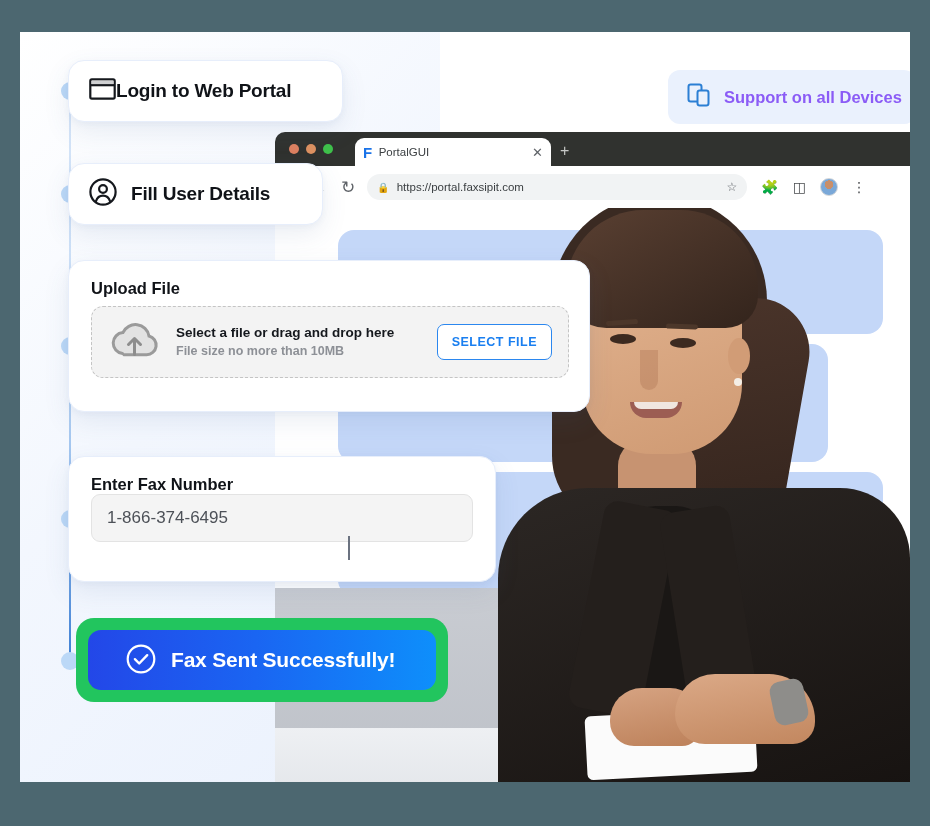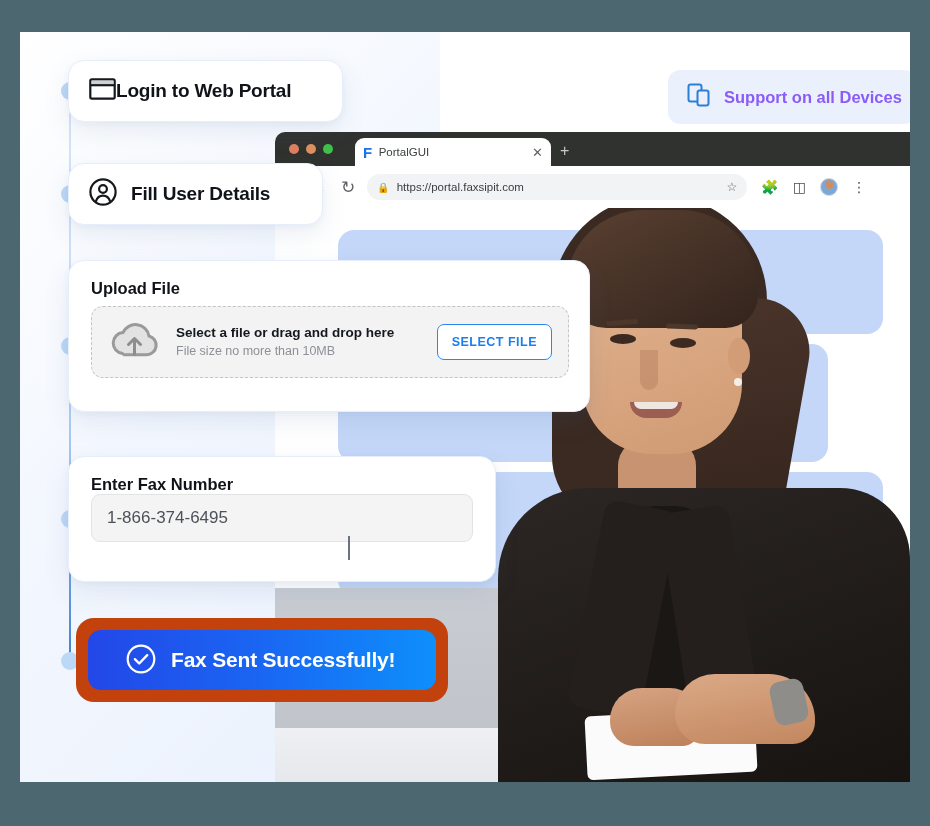--- a/index.html
+++ b/index.html
@@ -285,21 +285,21 @@
   .drop {
     width: 478px; height: 72px;
     background: #f3f3f3;
     border: 1px dashed #c4c4c4;
     border-radius: 12px;
     display: flex; align-items: center;
     padding: 0 16px; gap: 16px;
   }
   .drop .texts { flex: 1; }
   .drop .t1 { font-size: 13.5px; font-weight: 700; color: #15181d; line-height: 1.35; }
-  .drop .t2 { font-size: 12.5px; color: #8d9096; line-height: 1.5; }
+  .drop .t2 { font-size: 12.5px; color: #8d9096; line-height: 1.5; font-weight: bold; }
   #select-file-btn {
     background: #ffffff;
     border: 1px solid #2b87ef;
     border-radius: 7px;
     color: #1a7ff0;
     font-size: 12.5px; font-weight: 700; letter-spacing: .5px;
     padding: 10px 14px;
     cursor: pointer;
     white-space: nowrap;
     font-family: "Liberation Sans", sans-serif;
@@ -327,21 +327,21 @@
     left: 279px; top: 79px;
     width: 1.5px; height: 24px;
     background: #6b7280;
   }
 
   
   #success-wrap {
     position: absolute;
     left: 56px; top: 586px;
     width: 372px; height: 84px;
-    background: #c2410c;
+    background: #22c55e;
     border-radius: 18px;
     z-index: 36;
   }
   #success-btn {
     position: absolute;
     left: 12px; top: 12px;
     width: 348px; height: 60px;
     background: linear-gradient(90deg, #2347e8 0%, #1a65f2 48%, #0e8ffb 100%);
     border-radius: 13px;
     display: flex; align-items: center; gap: 15px;

